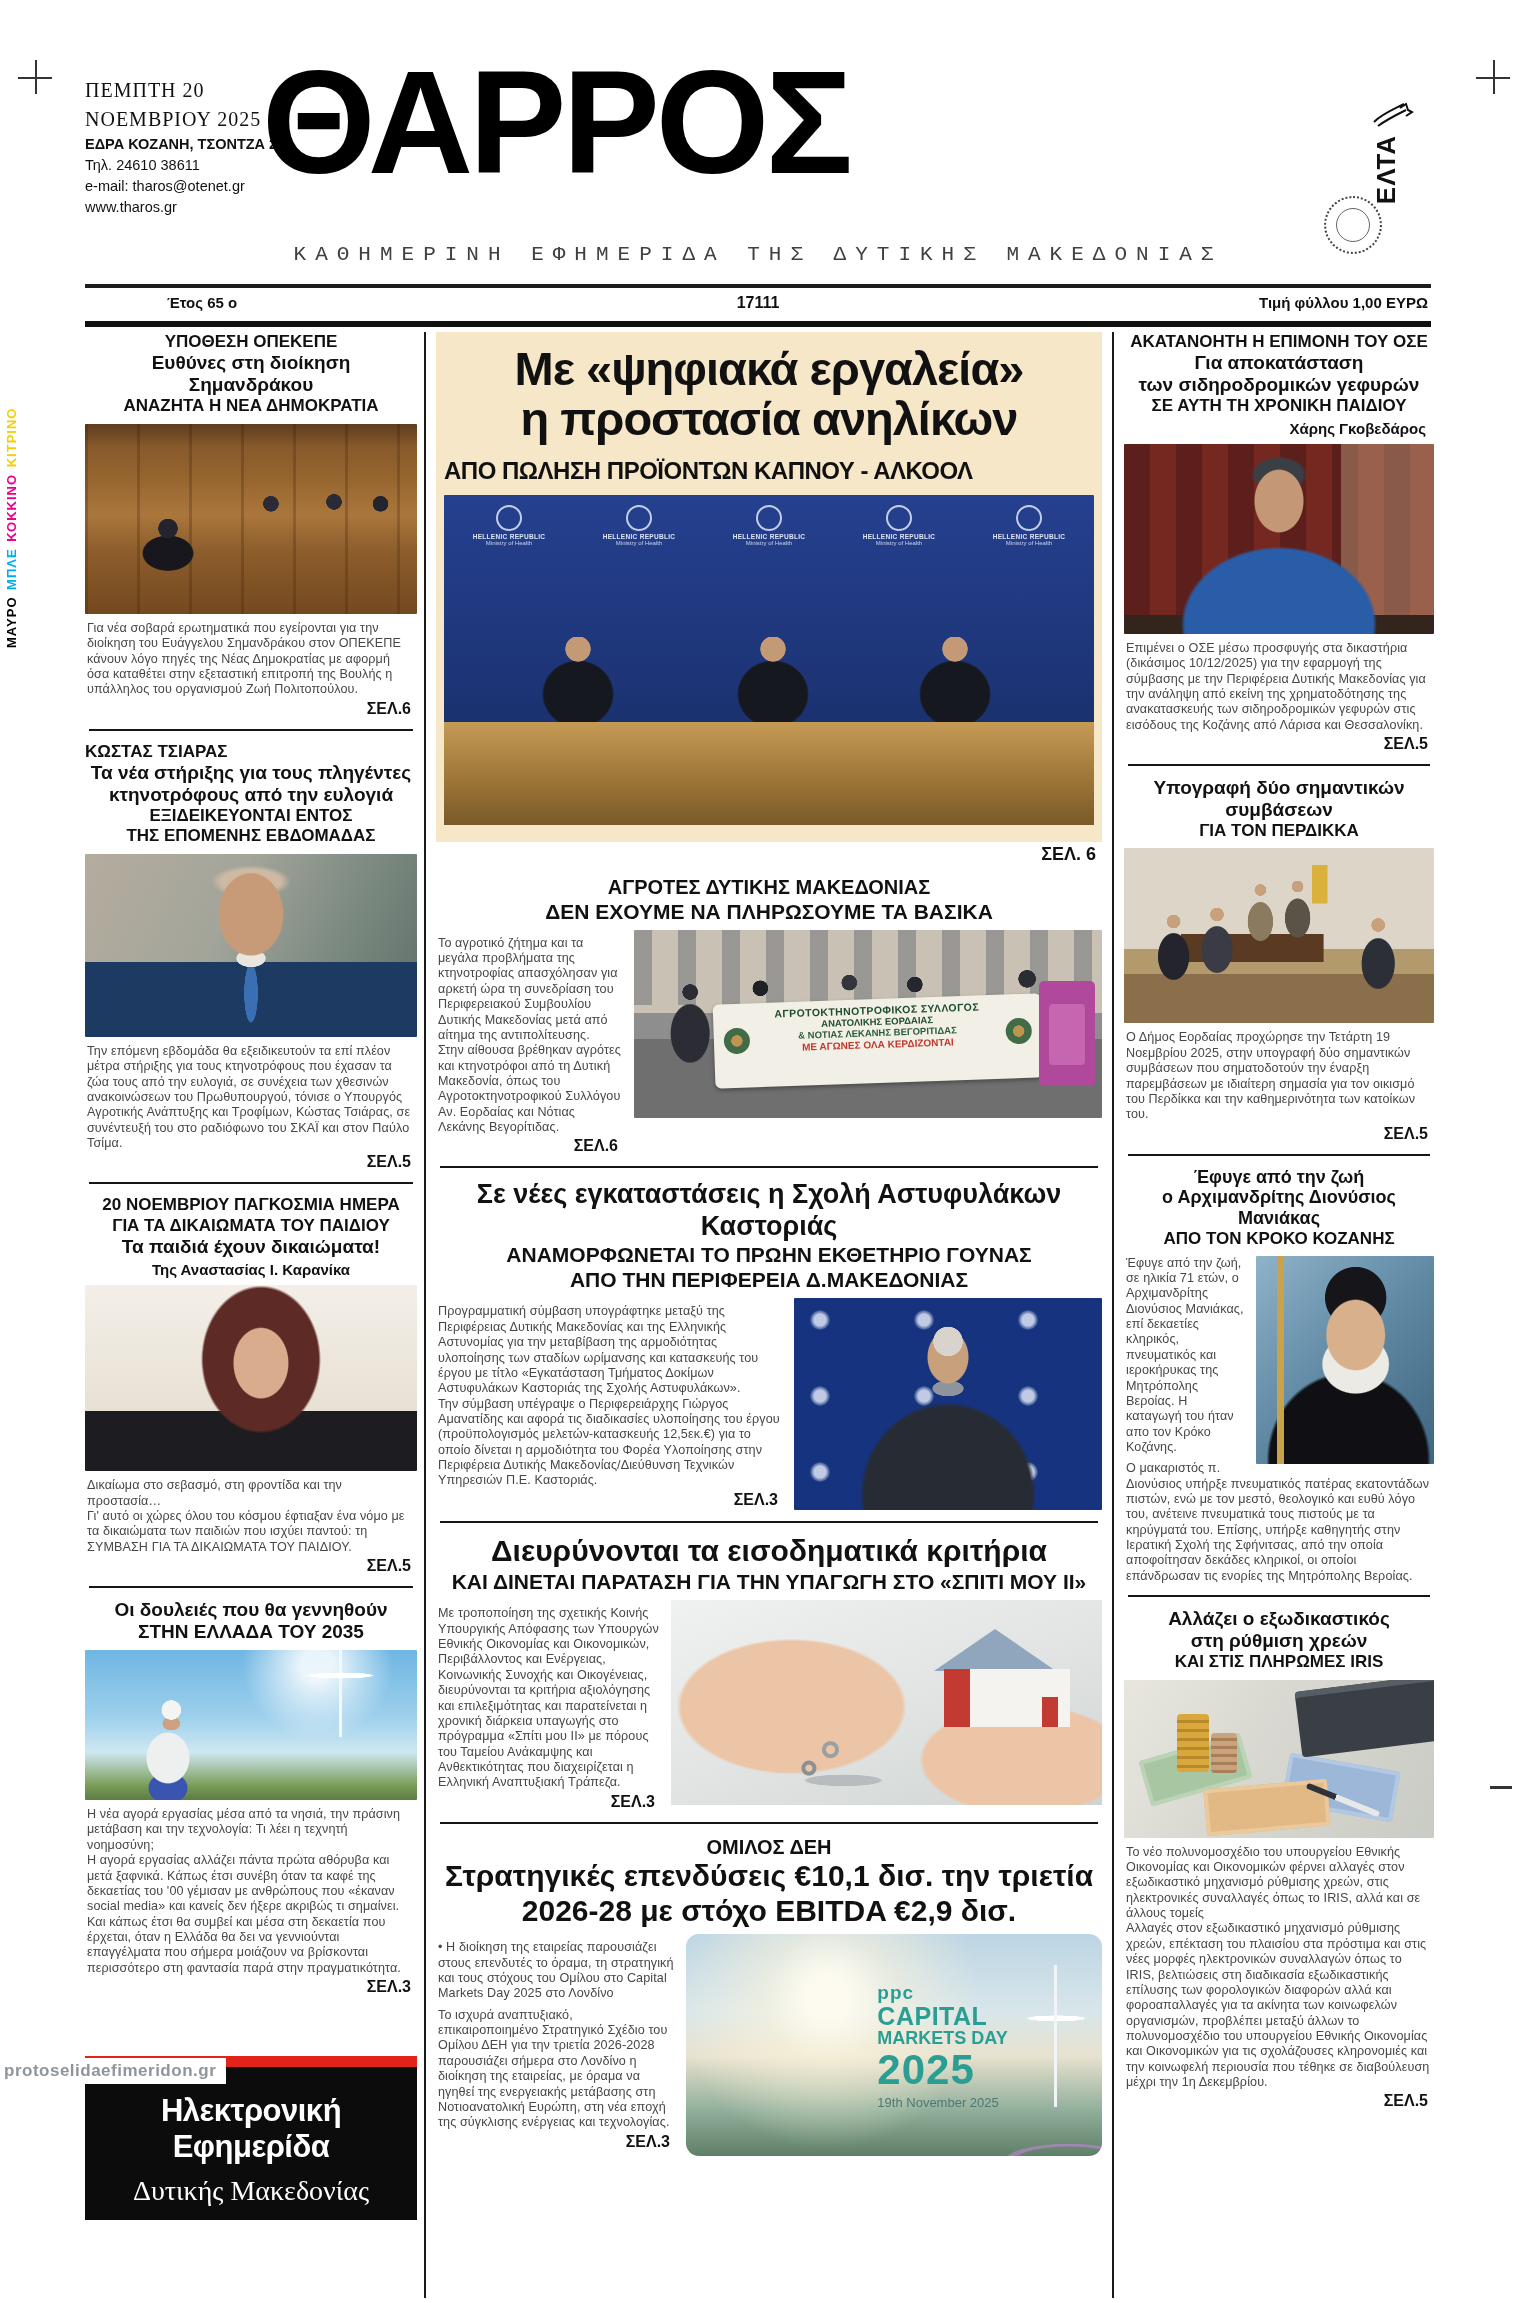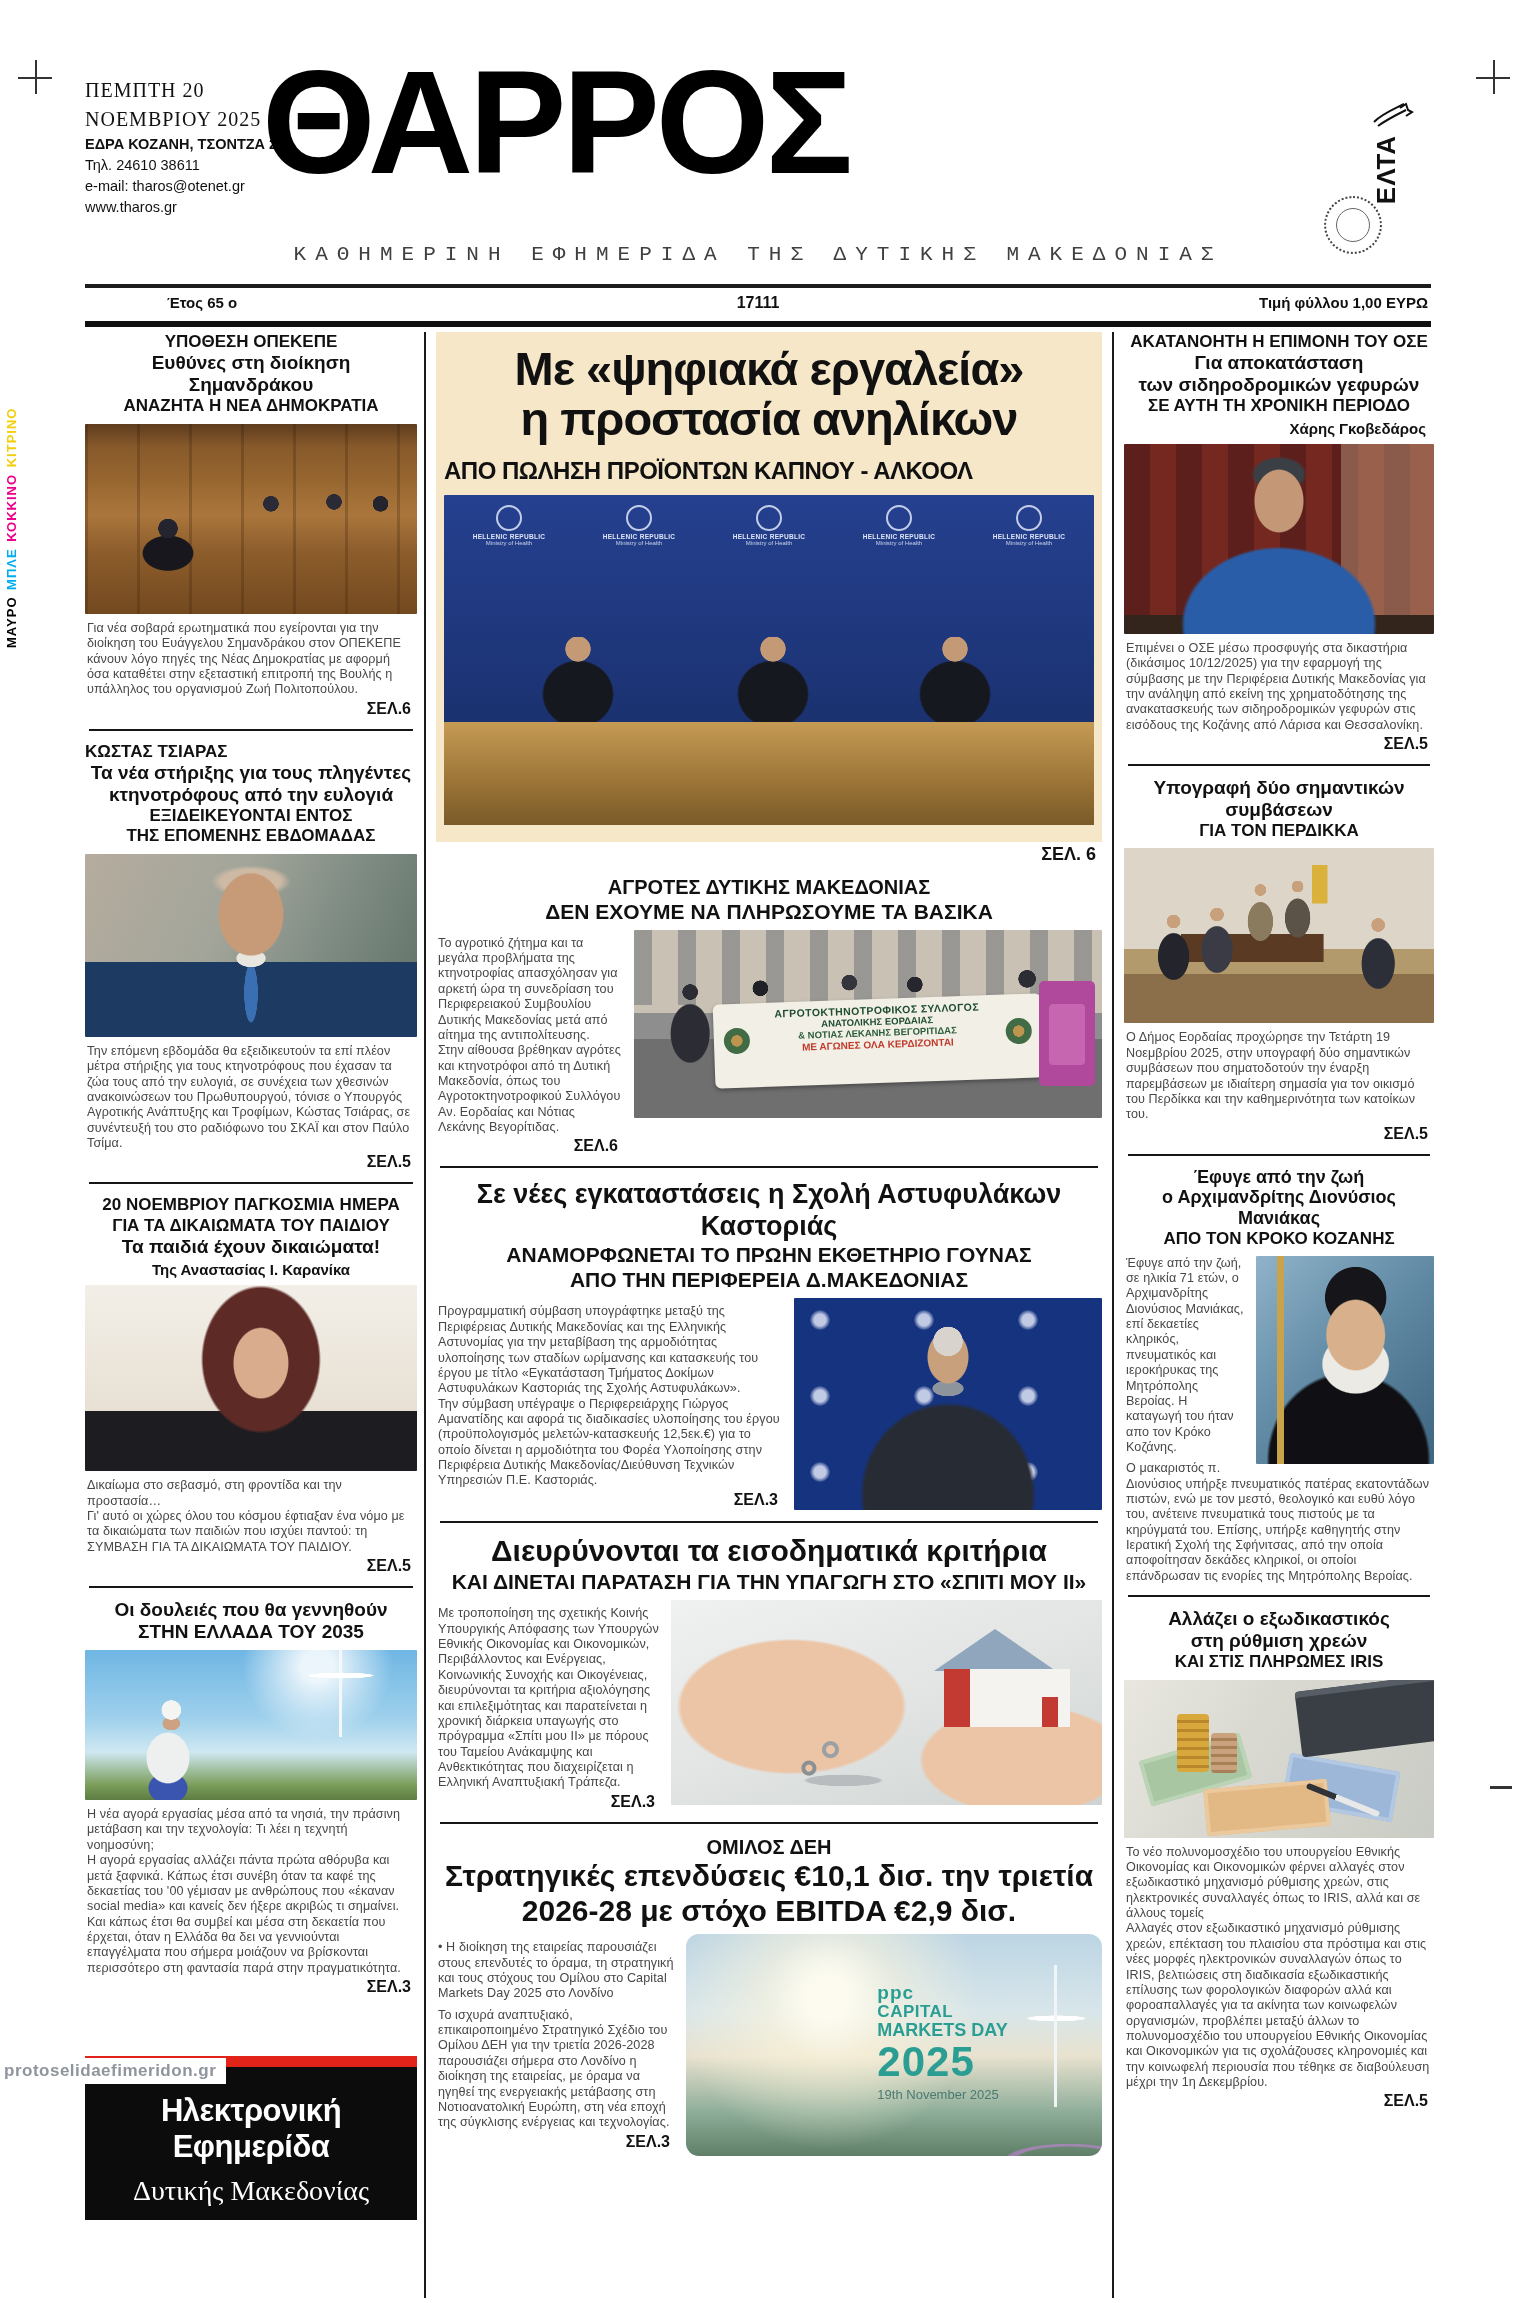--- a/index.html
+++ b/index.html
@@ -173,21 +173,21 @@
       radial-gradient(ellipse 230px 60px at 92% 102%, transparent 52px, rgba(205,130,225,.55) 55px 62px, transparent 65px),
       linear-gradient(90deg, transparent 0 88.5%, #f2f5f7 88.5% 89.2%, transparent 89.2%),
       radial-gradient(ellipse 30px 3px at 89% 38%, #fff 92%, transparent),
       radial-gradient(circle at 34% 28%, rgba(255,252,240,.95) 0 7%, rgba(255,246,220,.55) 20%, transparent 48%),
       linear-gradient(180deg,#bcd5e4 0%,#d8e6ea 35%,#e8e2cf 55%,#8fae9a 80%,#5f7f68 100%);
     background-repeat:no-repeat;
     background-size:100% 100%,100% 64%,100% 100%,100% 100%,100% 100%;
     background-position:0 0,0 38%,0 0,0 0,0 0;}
   .ppc-text{position:absolute;left:46%;top:22%;color:#2b9e93;line-height:1.05;}
   .ppc-brand{font-size:19px;font-weight:bold;letter-spacing:1px;}
-  .ppc-l1{font-size:17px;font-weight:bold;letter-spacing:.5px;}
+  .ppc-l1{font-size:25px;font-weight:bold;letter-spacing:.5px;}
   .ppc-l2{font-size:18px;font-weight:bold;}
   .ppc-l3{font-size:42px;font-weight:bold;letter-spacing:1px;}
   .ppc-date{font-size:13px;color:#4a7a72;margin-top:4px;}
   .photo-ose{height:190px;
     background-image:
       radial-gradient(ellipse 25px 32px at 50% 30%, #c49876 96%, transparent),
       radial-gradient(ellipse 28px 18px at 50% 16%, #3a3f46 85%, transparent),
       radial-gradient(ellipse 98px 78px at 50% 95%, #2a5da8 96%, transparent),
       linear-gradient(180deg, transparent 90%, #33251c 90%),
       linear-gradient(90deg, rgba(220,200,160,.35) 0 0),
@@ -465,21 +465,21 @@
       </div>
     </article>
   </div>
 
   <div class="col" id="col-right">
 
     <article>
       <div class="kicker">ΑΚΑΤΑΝΟΗΤΗ Η ΕΠΙΜΟΝΗ ΤΟΥ  ΟΣΕ</div>
       <div class="headline">Για αποκατάσταση
 των σιδηροδρομικών γεφυρών</div>
-      <div class="subhead">ΣΕ ΑΥΤΗ ΤΗ ΧΡΟΝΙΚΗ ΠΕΡΙΟΔΟ</div>
+      <div class="subhead">ΣΕ ΑΥΤΗ ΤΗ ΧΡΟΝΙΚΗ ΠΑΙΔΙΟΥ</div>
       <div class="byline" style="text-align:right;padding-right:8px;">Χάρης Γκοβεδάρος</div>
       <div class="photo photo-ose"></div>
       <p class="body">Επιμένει ο ΟΣΕ μέσω προσφυγής στα δικαστήρια (δικάσιμος 10/12/2025) για την εφαρμογή της σύμβασης με την Περιφέρεια Δυτικής Μακεδονίας για την ανάληψη από εκείνη της χρηματοδότησης της ανακατασκευής των σιδηροδρομικών γεφυρών στις εισόδους της Κοζάνης από Λάρισα και Θεσσαλονίκη.</p>
       <div class="pageref">ΣΕΛ.5</div>
     </article>
     <hr class="divider">
 
     <article>
       <div class="headline">Υπογραφή δύο σημαντικών
 συμβάσεων</div>

